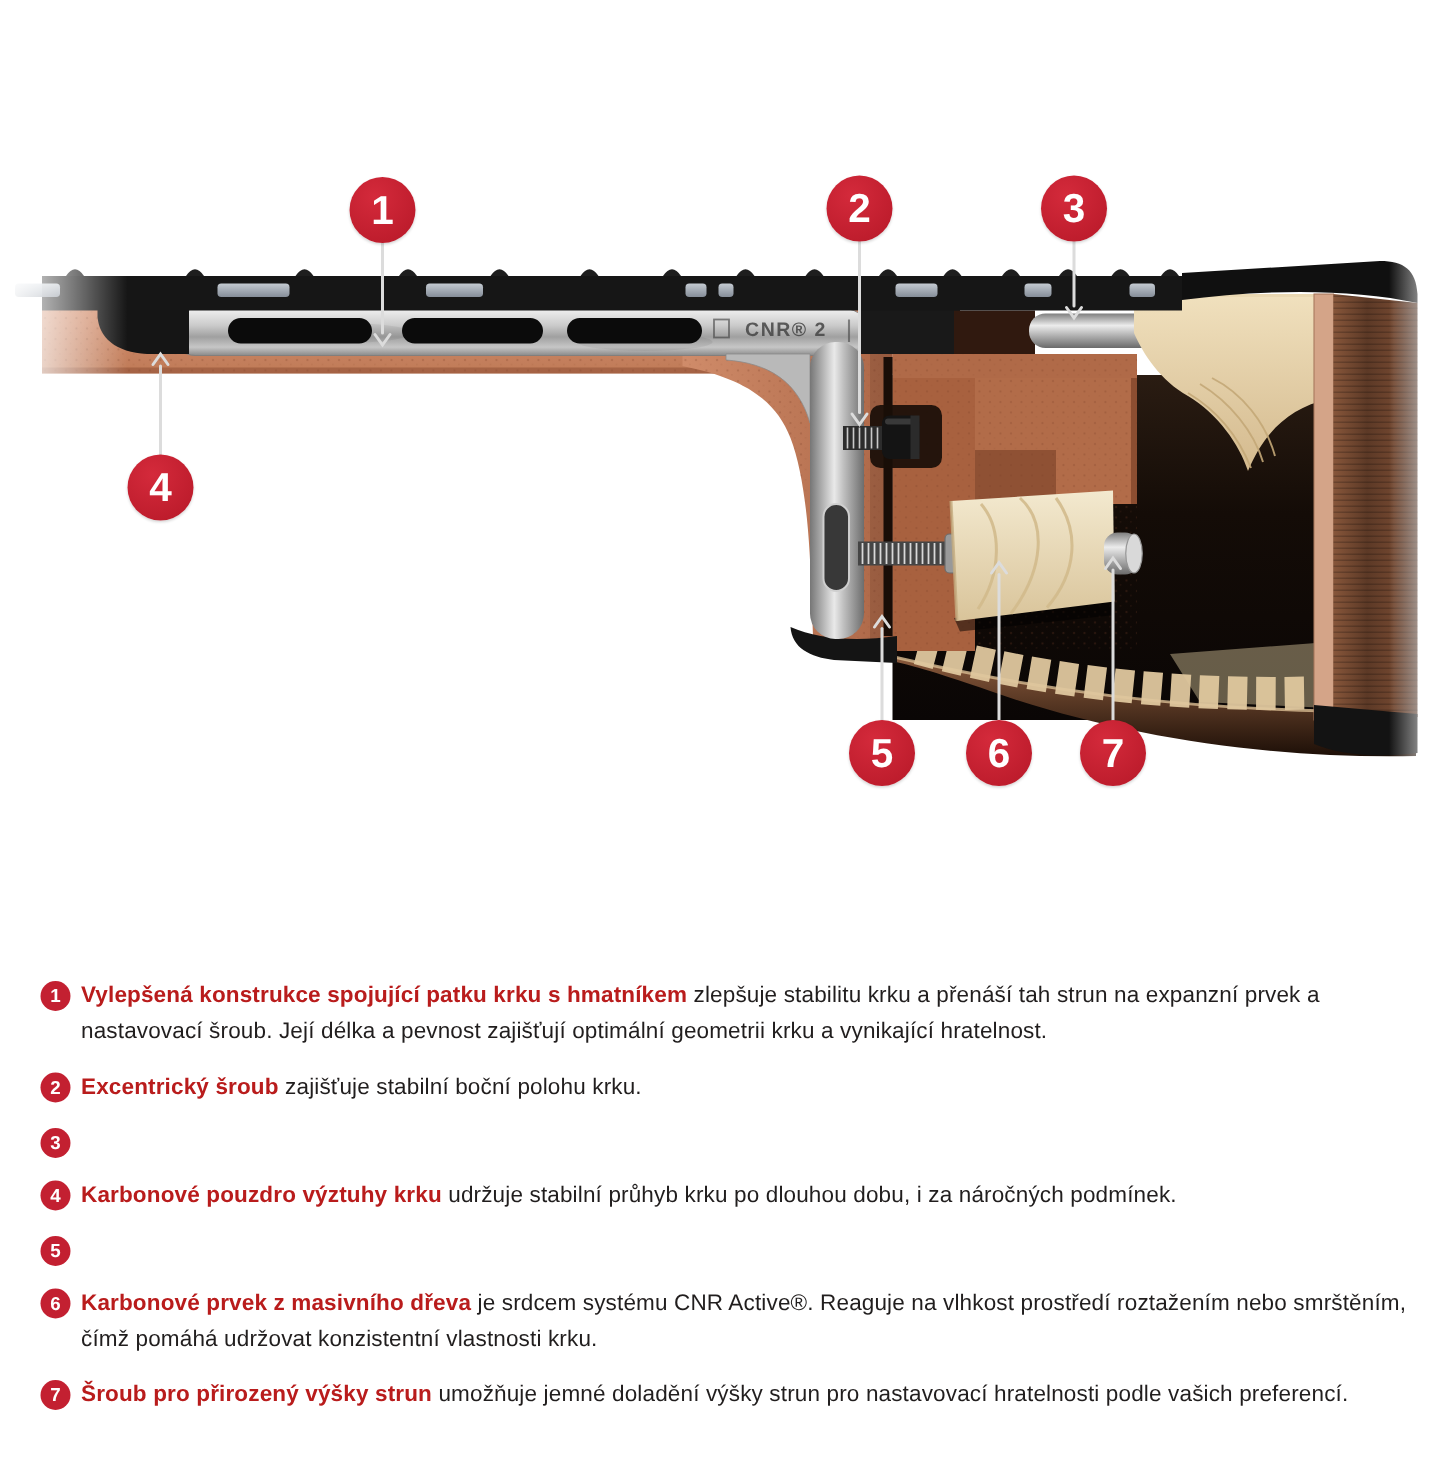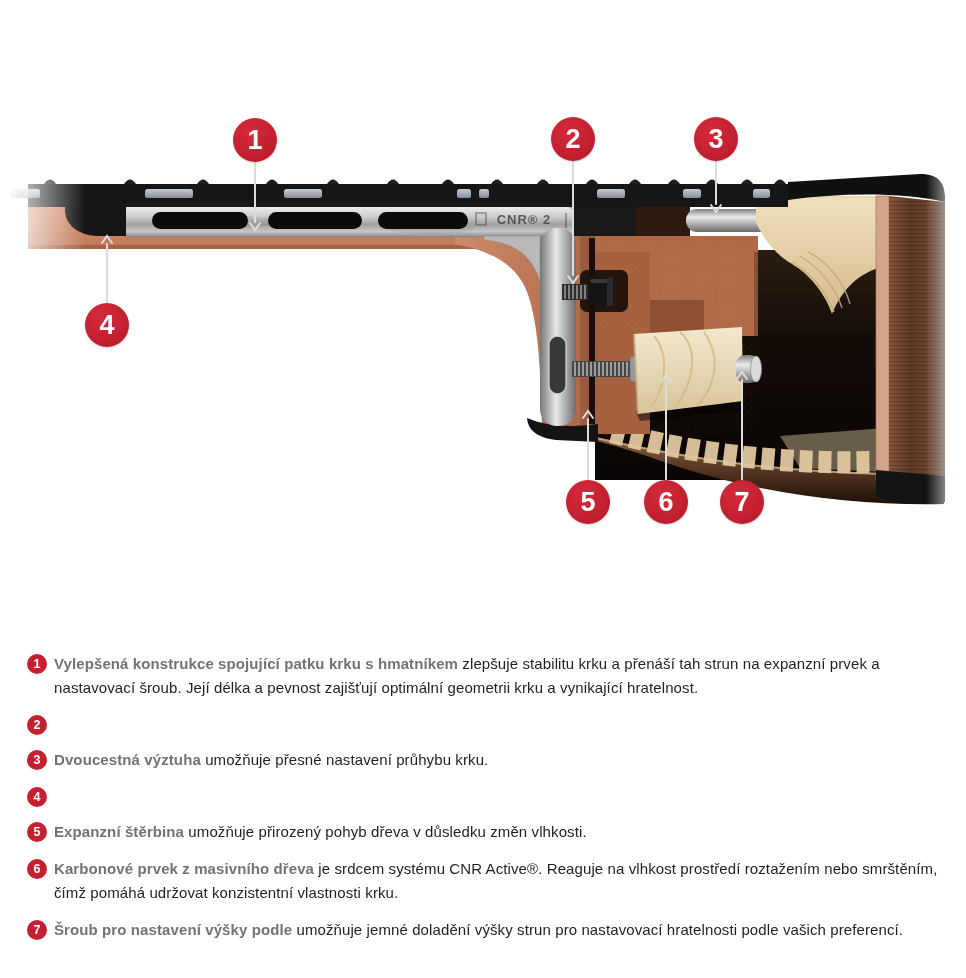--- a/index.html
+++ b/index.html
@@ -11,21 +11,21 @@
            background:radial-gradient(circle at 38% 30%, #d42a3b, #bd1c2c 78%);
            color:#fff;font-weight:bold;font-size:27px;line-height:44px;text-align:center;
            transform:translate(-50%,-50%);box-shadow:0 1px 2px rgba(0,0,0,.18);}
   .legend{position:absolute;left:27px;top:652px;width:918px;display:flex;
           flex-direction:column;gap:13px;}
   .legend-row{display:flex;align-items:flex-start;}
   .badge{flex:0 0 auto;width:20px;height:20px;border-radius:50%;background:#c32031;
          color:#fff;font-size:12.5px;font-weight:bold;line-height:20px;text-align:center;
          margin:2px 7px 0 0;}
   .legend-row p{margin:0;font-size:15px;line-height:24px;color:#211e1e;letter-spacing:.1px;}
-  .legend-row b{font-weight:700;color:#737373;}
+  .legend-row b{font-weight:700;color:#b91c1c;}
 </style>
 </head>
 <body>
 
 <div class="stage">
 
   <div class="diagram">
     <svg width="966" height="632" viewBox="0 0 966 632">
       <defs>
         <linearGradient id="gMetalH" x1="0" y1="0" x2="0" y2="1">
@@ -285,39 +285,39 @@
   </div>
 
   <div class="legend">
     <div class="legend-row">
       <span class="badge">1</span>
       <p><b>Vylepšená konstrukce spojující patku krku s hmatníkem</b>
       <span>zlepšuje stabilitu krku a přenáší tah strun na expanzní prvek a nastavovací šroub. Její délka a pevnost zajišťují optimální geometrii krku a vynikající hratelnost.</span></p>
     </div>
     <div class="legend-row">
       <span class="badge">2</span>
+      <p><b>Excentrický šroub</b>
+      <span>zajišťuje stabilní boční polohu krku.</span></p>
     </div>
     <div class="legend-row">
       <span class="badge">3</span>
-      <p><b>Dvoucestná výztuha</b>
-      <span>umožňuje přesné nastavení průhybu krku.</span></p>
     </div>
     <div class="legend-row">
       <span class="badge">4</span>
+      <p><b>Karbonové pouzdro výztuhy krku</b>
+      <span>udržuje stabilní průhyb krku po dlouhou dobu, i za náročných podmínek.</span></p>
     </div>
     <div class="legend-row">
       <span class="badge">5</span>
-      <p><b>Expanzní štěrbina</b>
-      <span>umožňuje přirozený pohyb dřeva v důsledku změn vlhkosti.</span></p>
     </div>
     <div class="legend-row">
       <span class="badge">6</span>
       <p><b>Karbonové prvek z masivního dřeva</b>
       <span>je srdcem systému CNR Active®. Reaguje na vlhkost prostředí roztažením nebo smrštěním, čímž pomáhá udržovat konzistentní vlastnosti krku.</span></p>
     </div>
     <div class="legend-row">
       <span class="badge">7</span>
-      <p><b>Šroub pro nastavení výšky podle</b>
+      <p><b>Šroub pro přirozený výšky strun</b>
       <span>umožňuje jemné doladění výšky strun pro nastavovací hratelnosti podle vašich preferencí.</span></p>
     </div>
   </div>
 
 </div>
 
 </body></html>

